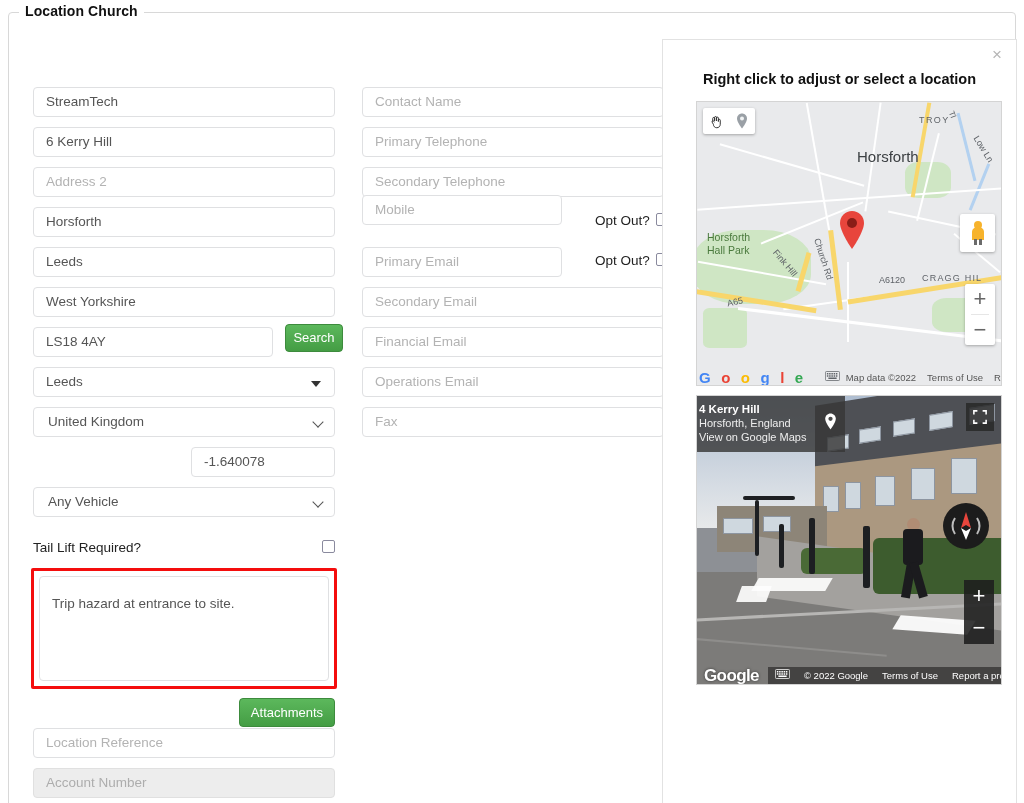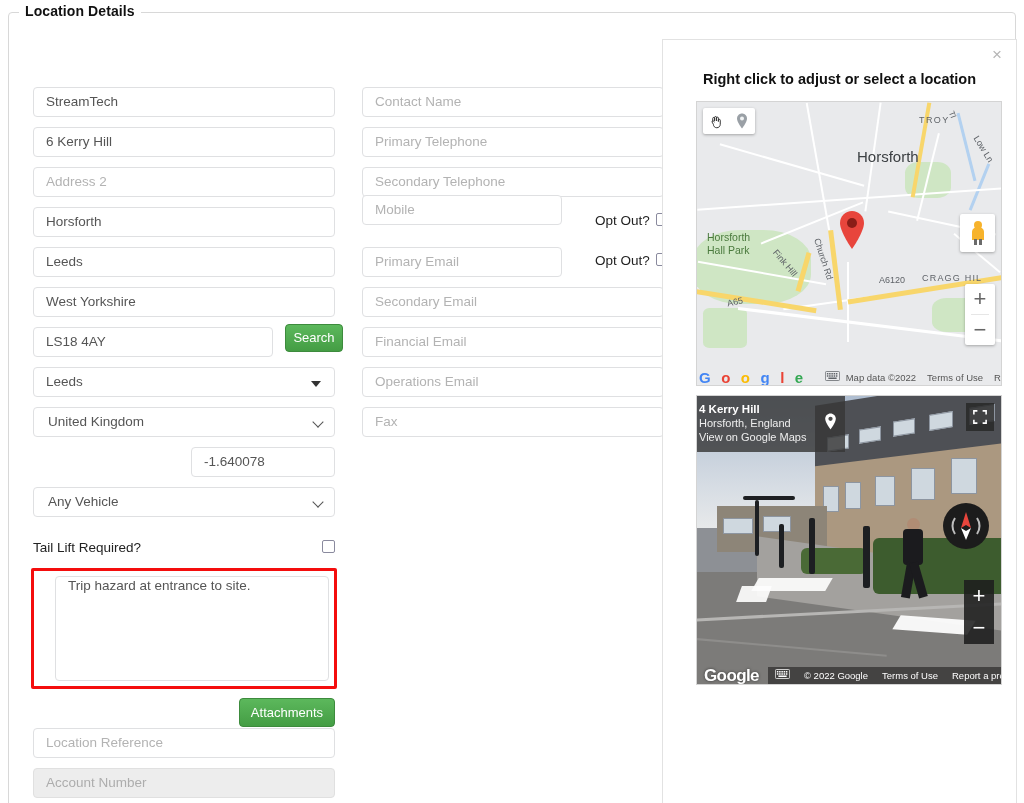--- a/index.html
+++ b/index.html
@@ -108,24 +108,23 @@
     background: #fff;
   }
   .ta {
     position: absolute;
     left: 5px; top: 5px; right: 5px; bottom: 5px;
     border: 1px solid #dfe0e2;
     border-radius: 4px;
     background: #fff;
     font-size: 13.5px;
     color: #555;
-    padding: 0 12px;
+    padding: 18px 12px;
     line-height: 18px;
     overflow: hidden;
-    margin-left: 16px;
   }
 
   
   .panel {
     position: absolute;
     left: 653px; top: 26px;
     width: 355px; height: 775px;
     border: 1px solid #e2e2e2;
     border-top: 1px solid #e2e2e2;
     background: #fff;
@@ -292,21 +291,21 @@
     font-size: 9.5px; color: #fff;
   }
   .sv-footer span { padding: 0 7px; white-space: nowrap; background: rgba(0,0,0,.45); line-height:17px;}
   .sv-glogo { font-size: 17px; font-weight: bold; color: #fff; letter-spacing: -.6px;
               text-shadow: 0 0 3px rgba(0,0,0,.6); margin-right: 2px; line-height:1; }
 </style>
 </head>
 <body>
 
 <div class="fieldset">
-  <div class="legend">Location Details</div>
+  <div class="legend">Location Church</div>
 
   <div class="ctrl" style="left:24px; top:74px; width:302px;" placeholder="Company Name">StreamTech</div>
 
   <div class="ctrl" style="left:24px; top:114px; width:302px;" placeholder="Address 1">6 Kerry Hill</div>
 
   <div class="ctrl ph" style="left:24px; top:154px; width:302px;">Address 2</div>
 
   <div class="ctrl" style="left:24px; top:194px; width:302px;">Horsforth</div>
 
   <div class="ctrl" style="left:24px; top:234px; width:302px;">Leeds</div>

